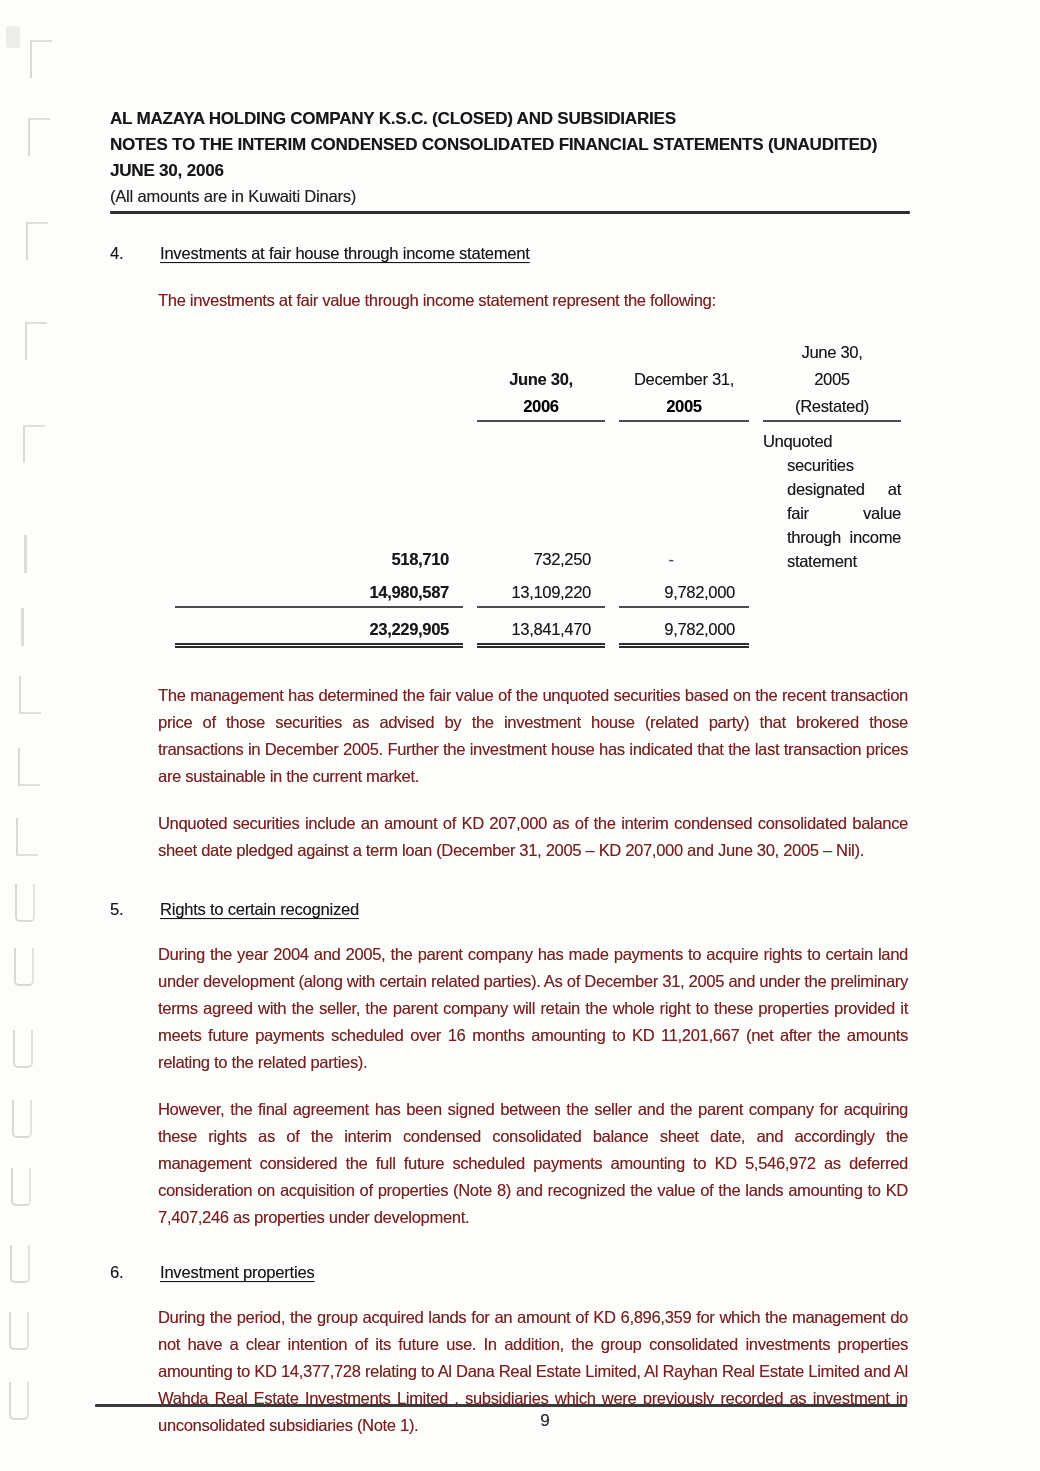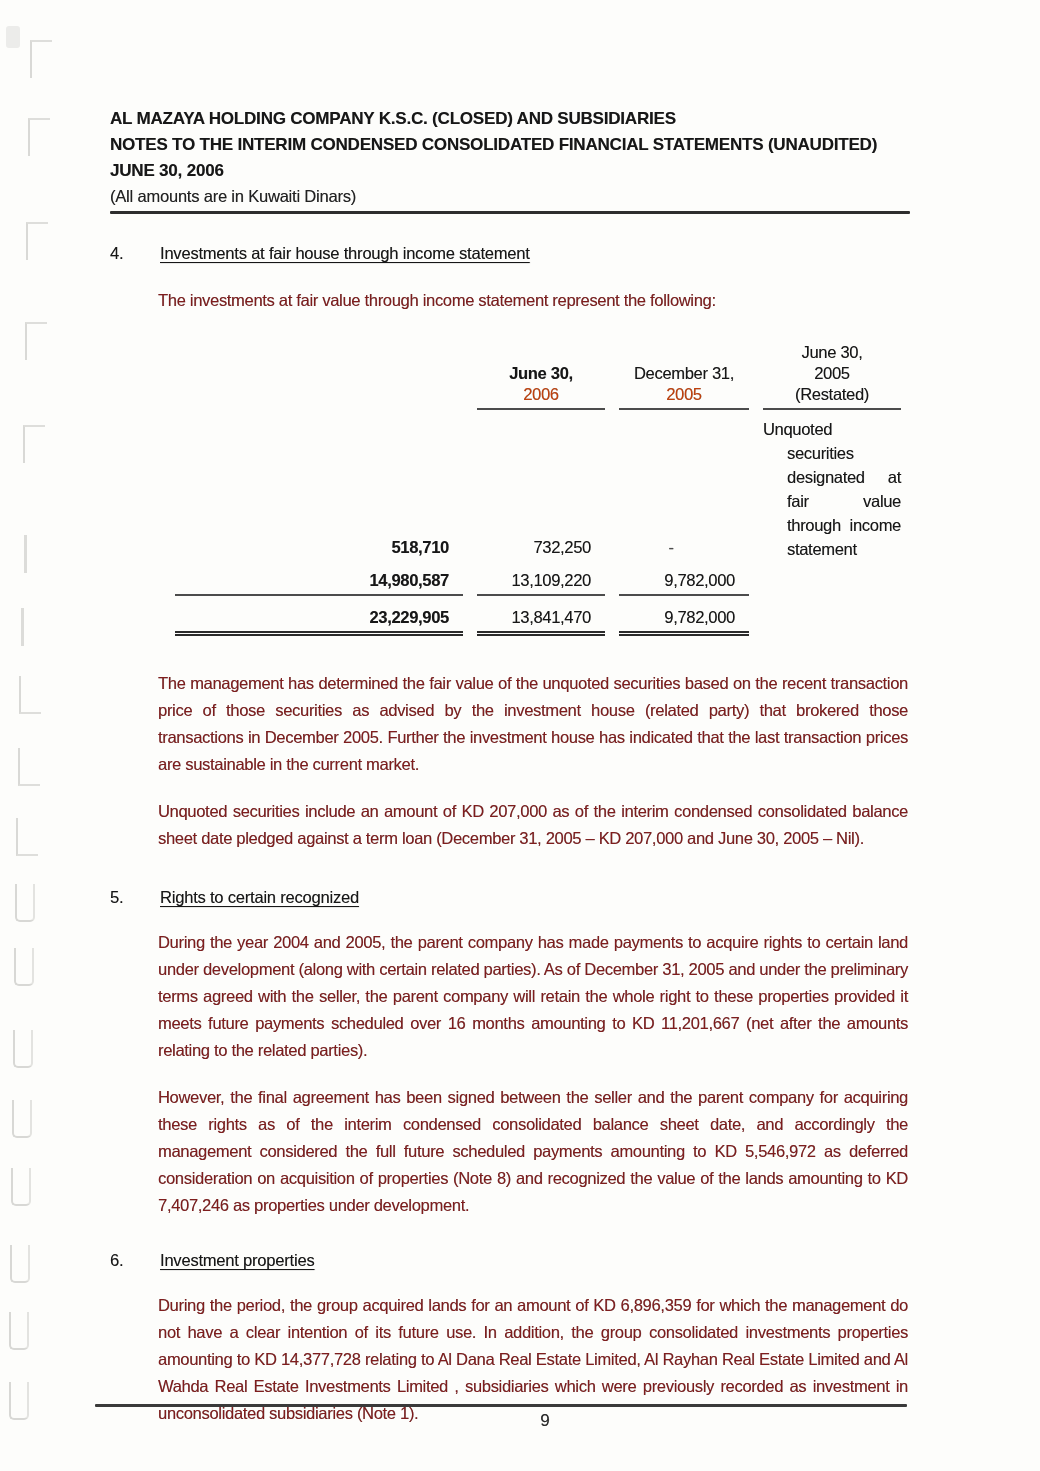--- a/index.html
+++ b/index.html
@@ -55,28 +55,28 @@
   .mt22 { margin-top: 22px; }
 
   
   .fin-table {
     display: grid;
     grid-template-columns: 288px 128px 130px 138px;
     column-gap: 14px; row-gap: 7px;
     margin: 28px 0 34px 65px;
     font-size: 16.5px; letter-spacing: -0.3px;
   }
-  .cell { min-height: 1px; }
+  .cell { min-height: 1px; gap: 6px; }
   .head {
     display: flex; flex-direction: column; justify-content: flex-end;
     text-align: center; line-height: 21px;
     border-bottom: 2px solid #4c4c4c; padding-bottom: 3px;
   }
   .head.bold { font-weight: bold; }
-  .faded { color: #c2410c; font-weight: normal; }
+  .faded { color: #000000; font-weight: bold; }
   .lbl {
     text-align: justify; line-height: 24px;
     padding-left: 24px; text-indent: -24px;
   }
   .val {
     align-self: end; text-align: right;
     padding-right: 14px; padding-bottom: 2px; line-height: 24px;
   }
   .val.bold { font-weight: bold; }
   .val.dash { text-align: center; padding-right: 26px; color: #4d4d4d; }

